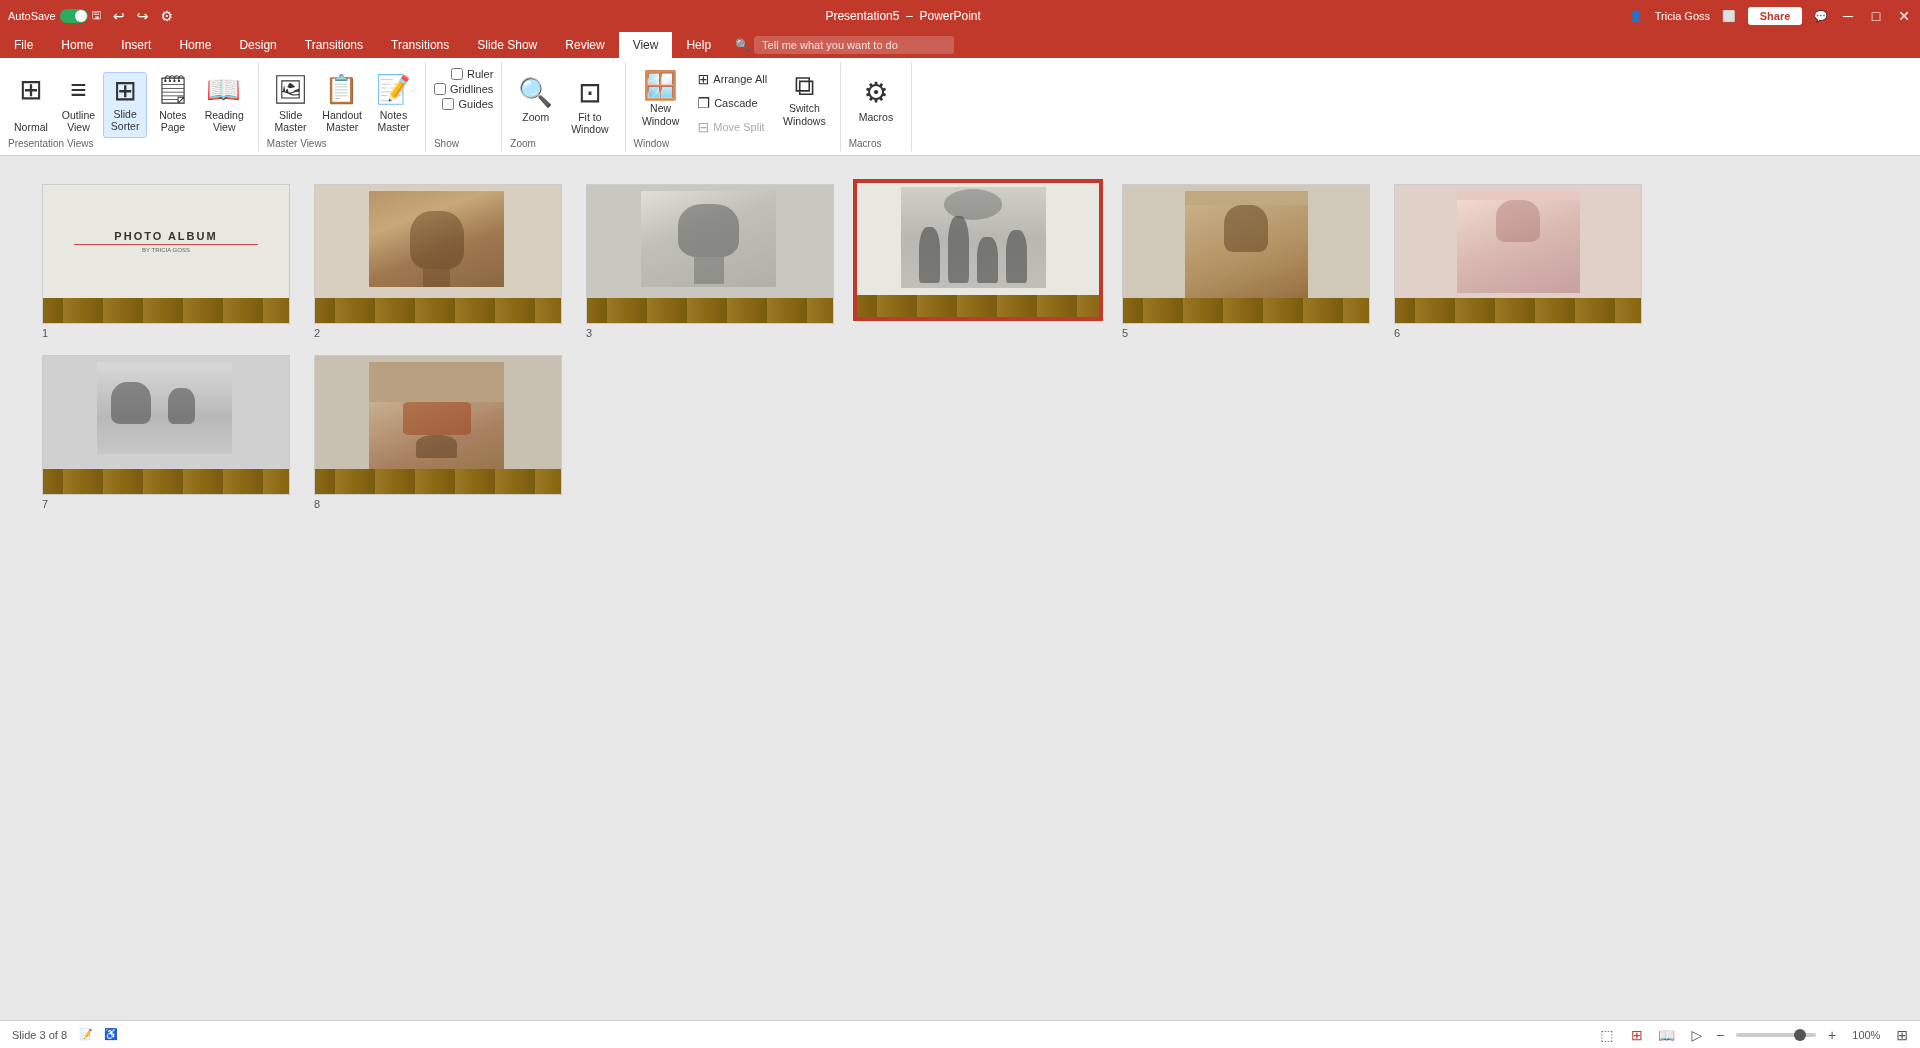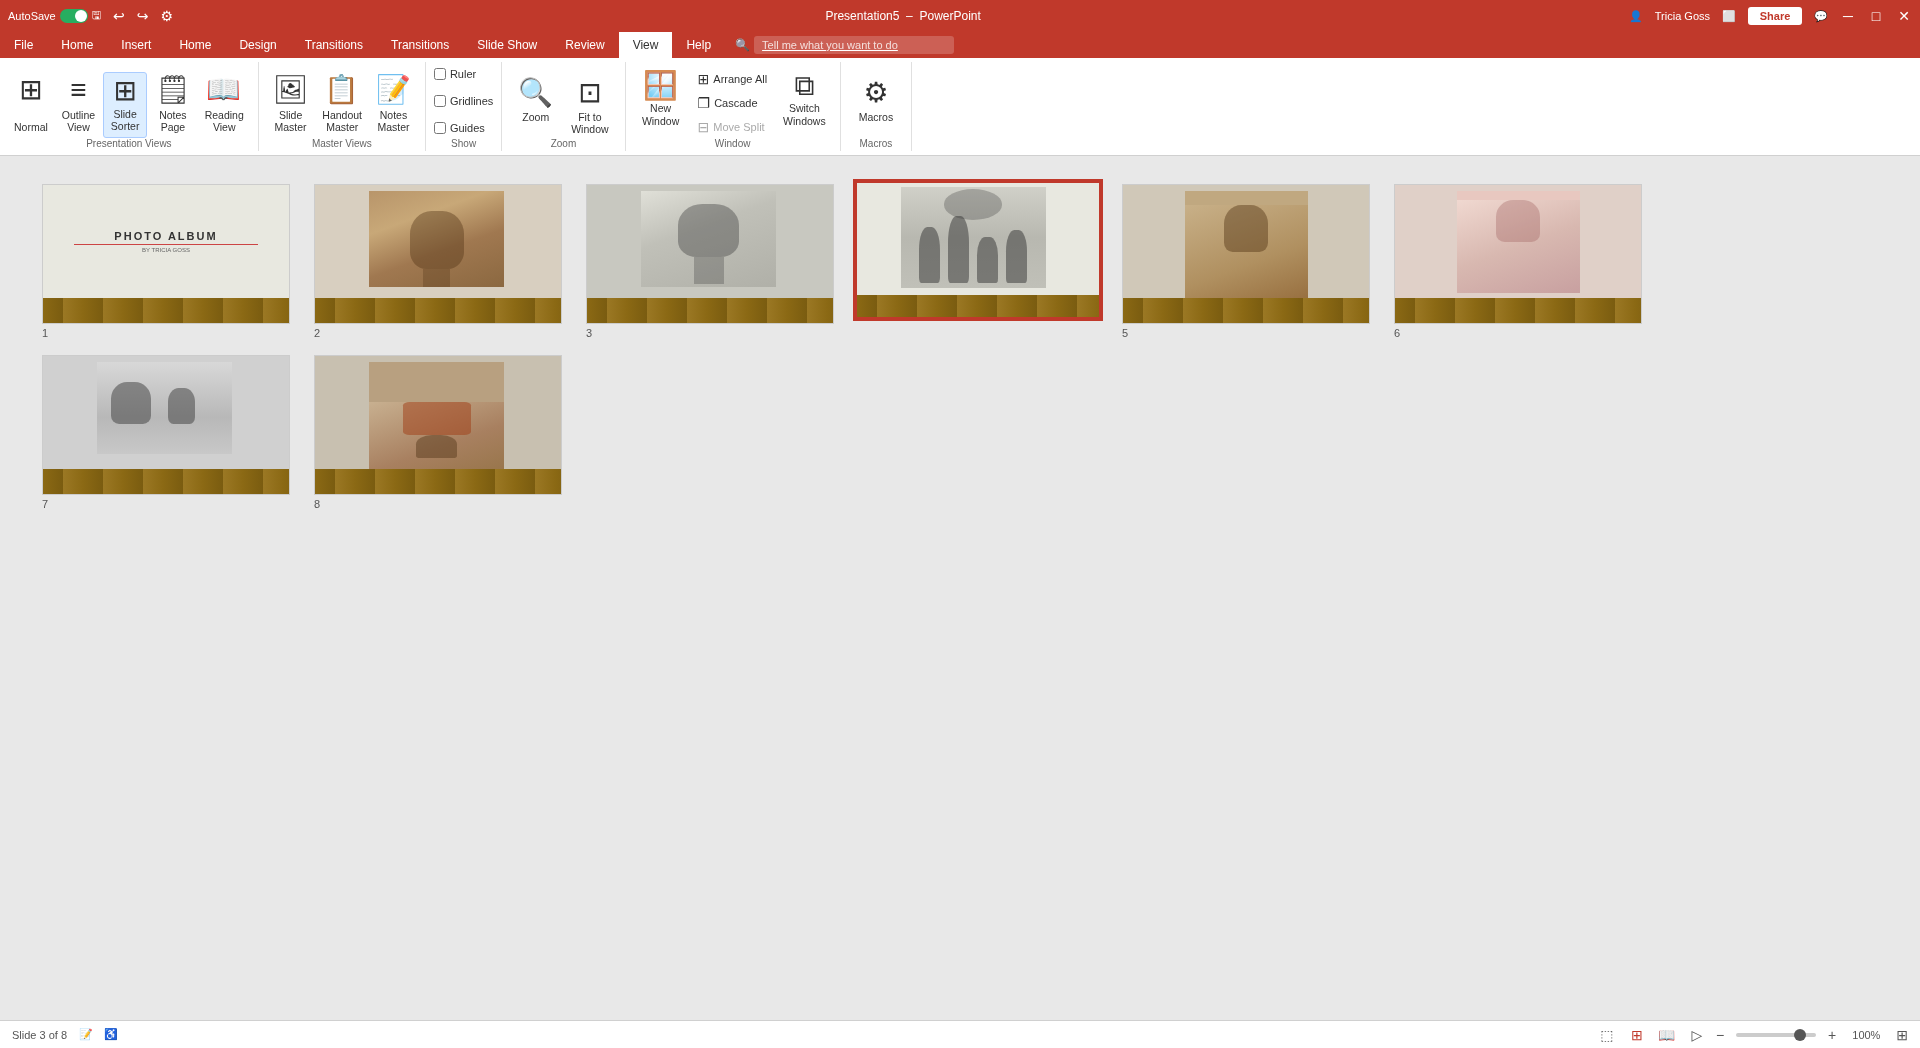--- a/index.html
+++ b/index.html
@@ -48,21 +48,21 @@
       border-right: 1px solid #e0e0e0;
       min-width: fit-content;
     }
     .ribbon-group:last-child { border-right: none; }
 
     .ribbon-group-label {
       font-size: 10px;
       color: #666;
       margin-top: auto;
       padding-bottom: 2px;
-      text-align: center;
+      text-align: left;
       width: 100%;
     }
 
     .ribbon-buttons { display: flex; align-items: flex-end; gap: 2px; flex: 1; }
 
     .rb-btn {
       display: flex;
       flex-direction: column;
       align-items: center;
       justify-content: flex-start;
@@ -87,21 +87,21 @@
       padding: 2px 6px;
       cursor: pointer;
       border-radius: 3px;
       font-size: 11px;
       color: #333;
       height: 22px;
       white-space: nowrap;
     }
     .rb-btn-sm .icon { font-size: 14px; margin-right: 4px; }
 
-    .show-group { display: flex; flex-direction: column; gap: 15px; padding-top: 4px; }
+    .show-group { display: flex; flex-direction: column; gap: 3px; padding-top: 4px; align-items: flex-end; }
     .show-item { display: flex; align-items: center; font-size: 11px; color: #333; gap: 4px; cursor: pointer; }
     .show-item input[type=checkbox] { width: 12px; height: 12px; }
 
     
     .zoom-btn {
       display: flex;
       flex-direction: column;
       align-items: center;
       justify-content: flex-start;
       padding: 4px 8px;
@@ -222,21 +222,20 @@
 
     
     .search-bar {
       background: rgba(255,255,255,0.2);
       border: none;
       border-radius: 3px;
       padding: 3px 24px 3px 8px;
       color: white;
       font-size: 11px;
       width: 200px;
-      text-decoration: underline;
     }
     .search-bar::placeholder { color: rgba(255,255,255,0.8); }
 
     
     .autosave-area { display: flex; align-items: center; gap: 4px; font-size: 11px; }
     .toggle-pill { 
       width: 28px; height: 14px; background: #27ae60; border-radius: 7px;
       position: relative; cursor: pointer;
     }
     .toggle-pill-thumb {

